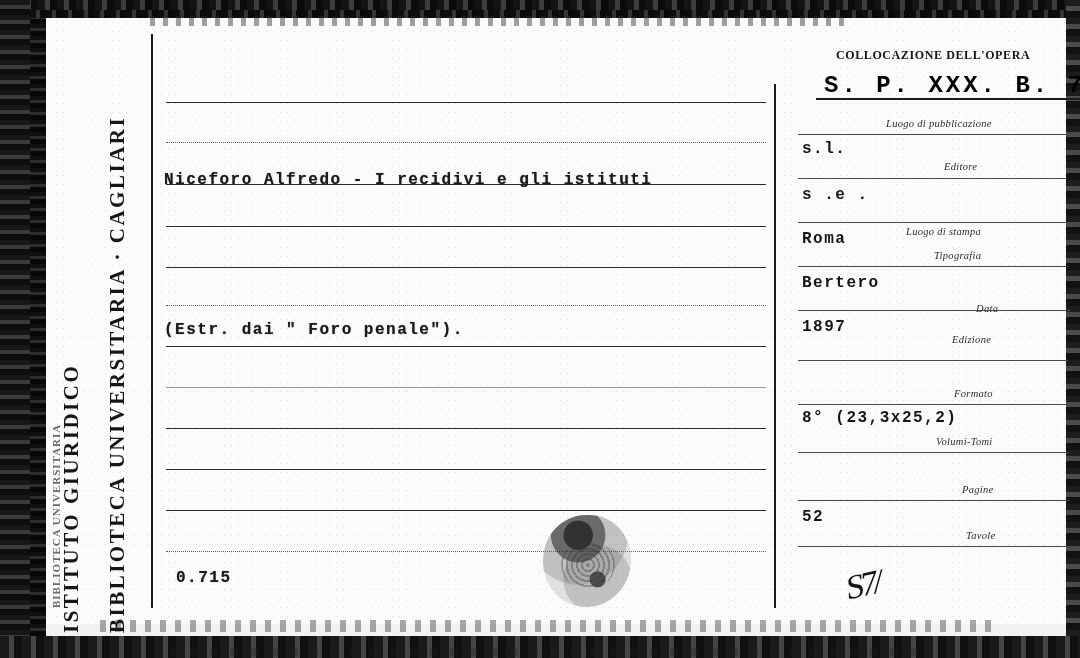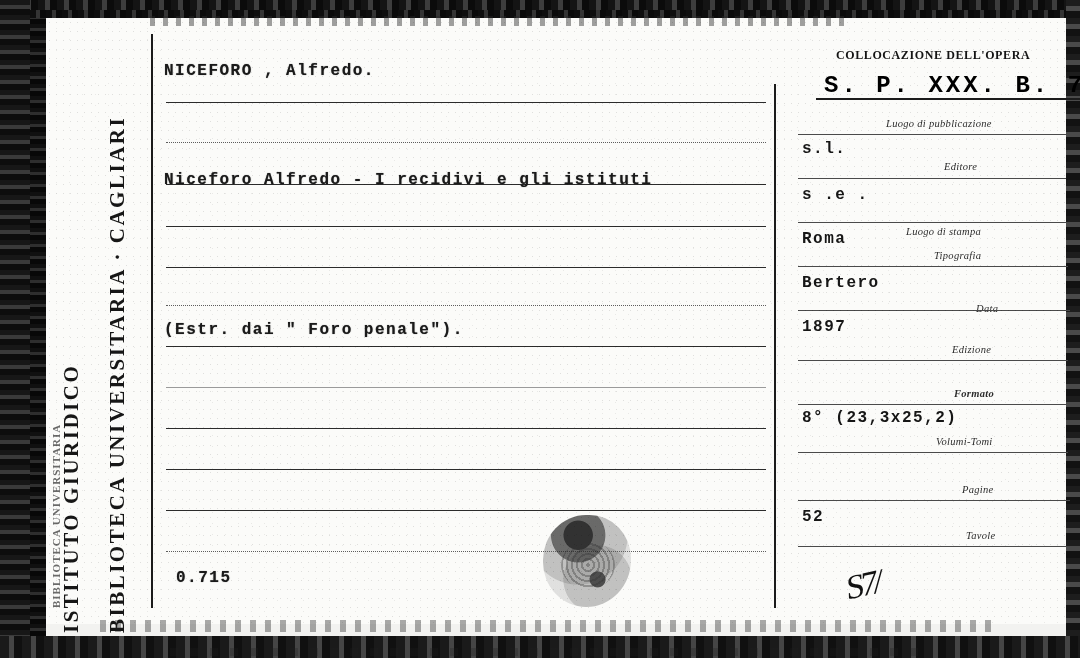--- a/index.html
+++ b/index.html
@@ -282,21 +282,20 @@
     <div class="ruled" style="top:208px;"></div>
     <div class="ruled" style="top:249px;"></div>
     <div class="ruled dotted" style="top:287px;"></div>
     <div class="ruled" style="top:328px;"></div>
     <div class="ruled faint" style="top:369px;"></div>
     <div class="ruled" style="top:410px;"></div>
     <div class="ruled" style="top:451px;"></div>
     <div class="ruled" style="top:492px;"></div>
     <div class="ruled dotted" style="top:533px;"></div>
 
-    <div class="tw" style="left:118px; top:44px;">NICEFORO , Alfredo.</div>
     <div class="tw" style="left:118px; top:153px;">Niceforo Alfredo - I recidivi e gli istituti</div>
     <div class="tw" style="left:118px; top:303px;">(Estr. dai " Foro penale").</div>
     <div class="tw" style="left:130px; top:551px;">0.715</div>
 
     <div class="blot"></div>
 
     <div class="coll-head">COLLOCAZIONE DELL'OPERA</div>
     <div class="coll-value">S. P. XXX. B. 7)</div>
     <div class="coll-underline"></div>
 
@@ -313,25 +312,25 @@
     <div class="field-value" style="left:756px; top:212px;">Roma</div>
 
     <div class="field-label" style="left:888px; top:232px;">Tipografia</div>
     <div class="field-rule" style="left:752px; top:248px; width:270px;"></div>
     <div class="field-value" style="left:756px; top:256px;">Bertero</div>
 
     <div class="field-label" style="left:930px; top:275px;margin-top:10px;">Data</div>
     <div class="field-rule" style="left:752px; top:292px; width:272px;"></div>
     <div class="field-value" style="left:756px; top:300px;">1897</div>
 
-    <div class="field-label" style="left:906px; top:326px;">Edizione</div>
+    <div class="field-label" style="left:906px; top:316px;">Edizione</div>
     <div class="field-rule" style="left:752px; top:342px; width:270px;"></div>
     <div class="field-value" style="left:756px; top:350px;"></div>
 
-    <div class="field-label" style="left:908px; top:370px;font-weight:bold;">Formato</div>
+    <div class="field-label" style="left:908px; top:370px;">Formato</div>
     <div class="field-rule" style="left:752px; top:386px; width:272px;"></div>
     <div class="field-value" style="left:756px; top:391px;">8°  (23,3x25,2)</div>
 
     <div class="field-label" style="left:890px; top:418px;">Volumi-Tomi</div>
     <div class="field-rule" style="left:752px; top:434px; width:270px;"></div>
     <div class="field-value" style="left:756px; top:442px;"></div>
 
     <div class="field-label" style="left:916px; top:466px;">Pagine</div>
     <div class="field-rule" style="left:752px; top:482px; width:272px;"></div>
     <div class="field-value" style="left:756px; top:490px;">52</div>

